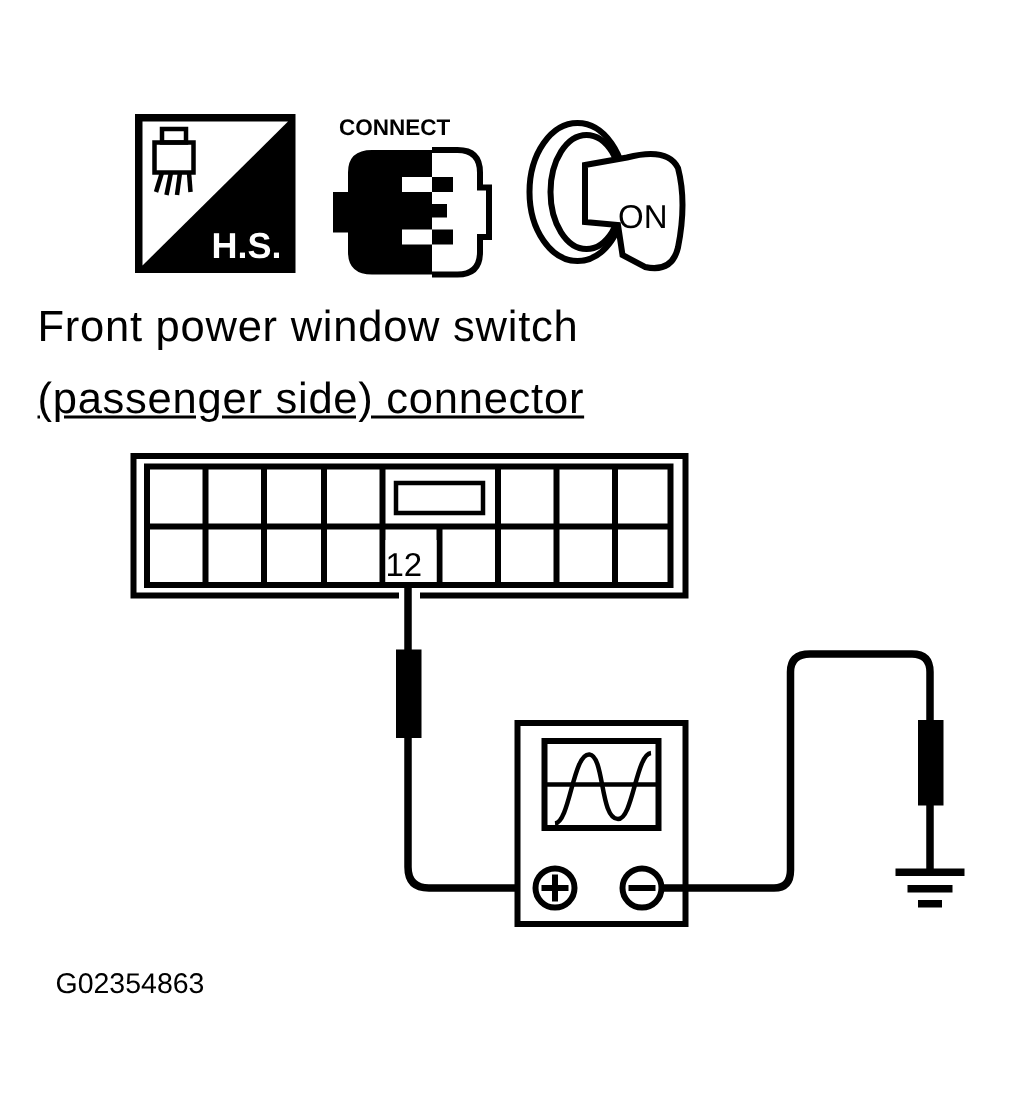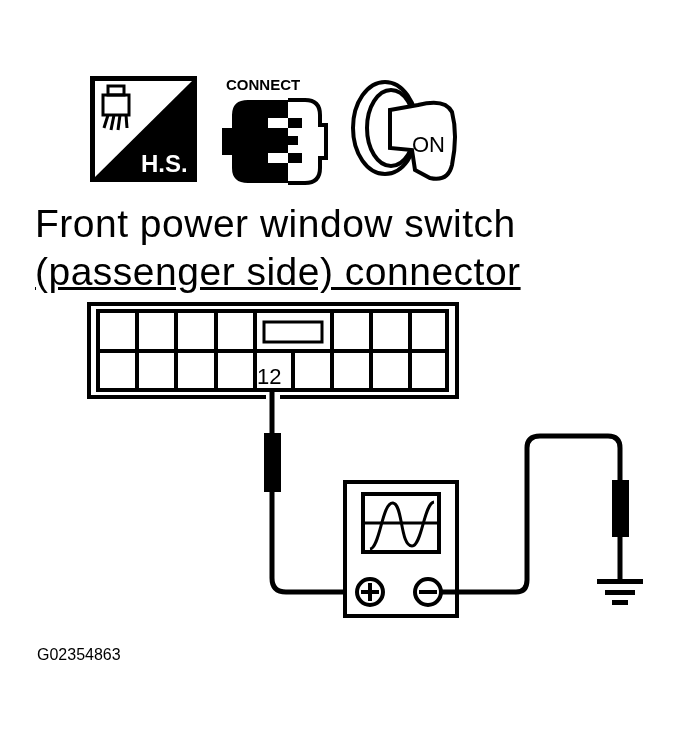--- a/index.html
+++ b/index.html
@@ -1,20 +1,20 @@
 <!DOCTYPE html>
 <html><head>
 <meta charset="utf-8">
 <style>
   html, body { margin: 0; padding: 0; background: #ffffff; }
   body { width: 680px; height: 740px; position: relative; overflow: hidden; font-family: "Liberation Sans", sans-serif; }
-  .title-line { position: absolute; left: 35px; font-size: 39px; color: #000; letter-spacing: 0.5px; white-space: nowrap; }
+  .title-line { position: absolute; left: 25px; font-size: 29px; color: #000; letter-spacing: 0.5px; white-space: nowrap; }
   #t1 { top: 202px; }
   #t2 { top: 250px; text-decoration: underline; }
-  .fig-id { position: absolute; left: 37px; top: 646px; font-size: 16px; color: #000; }
+  .fig-id { position: absolute; left: 37px; top: 646px; font-size: 19px; color: #000; }
   svg { position: absolute; left: 0; top: 0; }
   .connect-label { font-family: "Liberation Sans", sans-serif; font-weight: bold; }
 </style>
 </head>
 <body>
 
 <svg width="680" height="740" viewBox="0 0 680 740">
 
   <g>
     <rect x="90" y="76" width="107" height="106" fill="#000"></rect>

